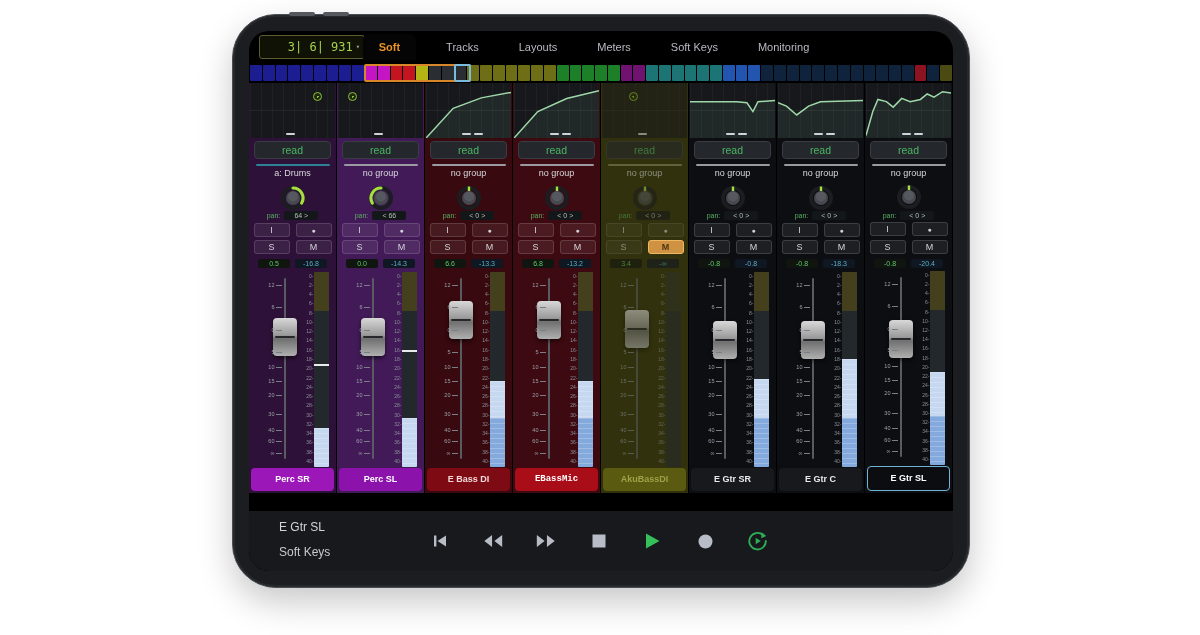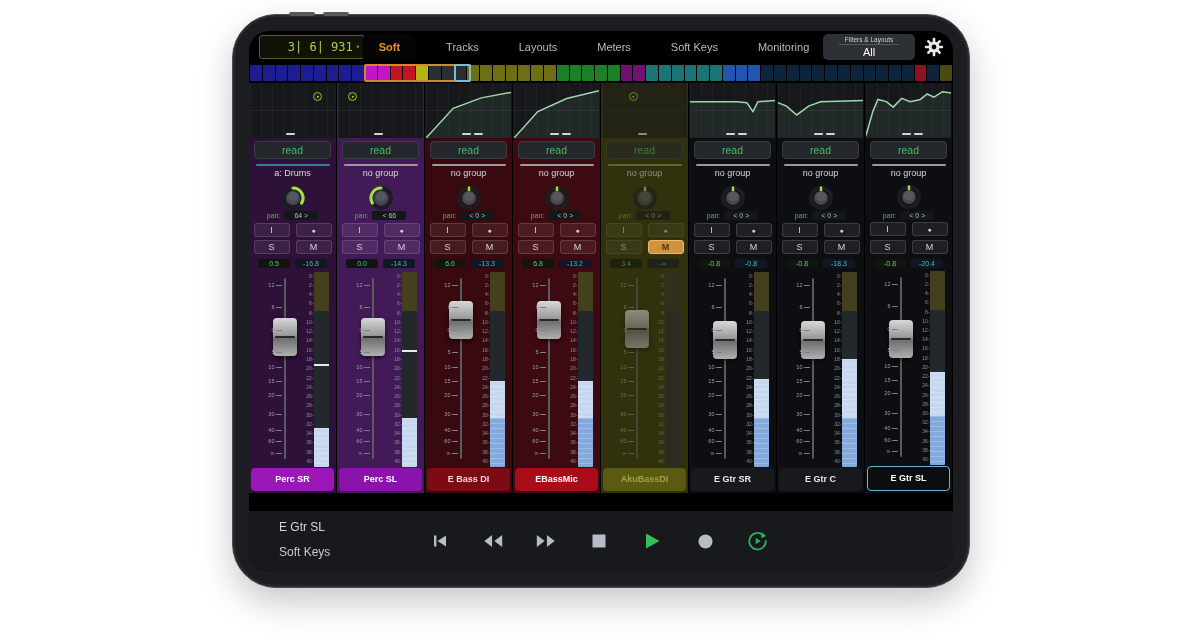--- a/index.html
+++ b/index.html
@@ -113,40 +113,20 @@
           <span class="tab">Tracks</span>
           <span class="tabdiv"></span>
           <span class="tab">Layouts</span>
           <span class="tabdiv"></span>
           <span class="tab">Meters</span>
           <span class="tabdiv"></span>
           <span class="tab">Soft Keys</span>
           <span class="tabdiv"></span>
           <span class="tab">Monitoring</span>
         </div>
-      <div class="hdr-right">
-        <div class="filters">
-          <span class="flabel">Filters &amp; Layouts</span>
-          <span class="fvalue">All</span>
-        </div>
-        <svg width="22" height="22" viewBox="0 0 24 24">
-          <g fill="#e8eaee">
-            <rect x="10.6" y="2" width="2.8" height="5" rx="1"></rect>
-            <rect x="10.6" y="17" width="2.8" height="5" rx="1"></rect>
-            <rect x="10.6" y="2" width="2.8" height="5" rx="1" transform="rotate(45 12 12)"></rect>
-            <rect x="10.6" y="17" width="2.8" height="5" rx="1" transform="rotate(45 12 12)"></rect>
-            <rect x="10.6" y="2" width="2.8" height="5" rx="1" transform="rotate(90 12 12)"></rect>
-            <rect x="10.6" y="17" width="2.8" height="5" rx="1" transform="rotate(90 12 12)"></rect>
-            <rect x="10.6" y="2" width="2.8" height="5" rx="1" transform="rotate(135 12 12)"></rect>
-            <rect x="10.6" y="17" width="2.8" height="5" rx="1" transform="rotate(135 12 12)"></rect>
-          </g>
-          <circle cx="12" cy="12" r="6" fill="#e8eaee"></circle>
-          <circle cx="12" cy="12" r="2.6" fill="#000"></circle>
-        </svg>
-      </div>
     </div>
 
     <div class="colorstrip">
         <div class="cell" style="background: rgb(29, 29, 146);"></div>
         <div class="cell" style="background: rgb(29, 29, 146);"></div>
         <div class="cell" style="background: rgb(29, 29, 146);"></div>
         <div class="cell" style="background: rgb(29, 29, 146);"></div>
         <div class="cell" style="background: rgb(29, 29, 146);"></div>
         <div class="cell" style="background: rgb(29, 29, 146);"></div>
         <div class="cell" style="background: rgb(29, 29, 146);"></div>
@@ -594,21 +574,21 @@
                 <span class="mlab" style="top: 97%;">40-</span>
               </div>
         <div class="mbar">
                 <div class="zone-olive"></div>
                 <div class="mfill" style="top: 56%; height: 19%; background-color: rgb(198, 215, 240);"></div>
                 <div class="mfill" style="top: 75%; height: 25%; background-color: rgb(132, 169, 220);"></div>
               </div>
       </div>
     </div>
     <div class="nameplate" style="background: rgb(168, 13, 24);">
-            <span style="color: rgb(255, 255, 255);">EBassMic</span>
+            <span style="color: rgb(255, 255, 255); font-family: Liberation Mono, monospace;">EBassMic</span>
           </div>
   </div>
         <div class="strip dim" style="background: rgb(49, 49, 13);">
     <div class="graph">
             <span class="gdot" style="left: 32%; top: 16%;"></span>
             <span class="gdash" style="left: 42%;"></span>
           </div>
     <div class="read-btn">
             <span>read</span>
           </div>

